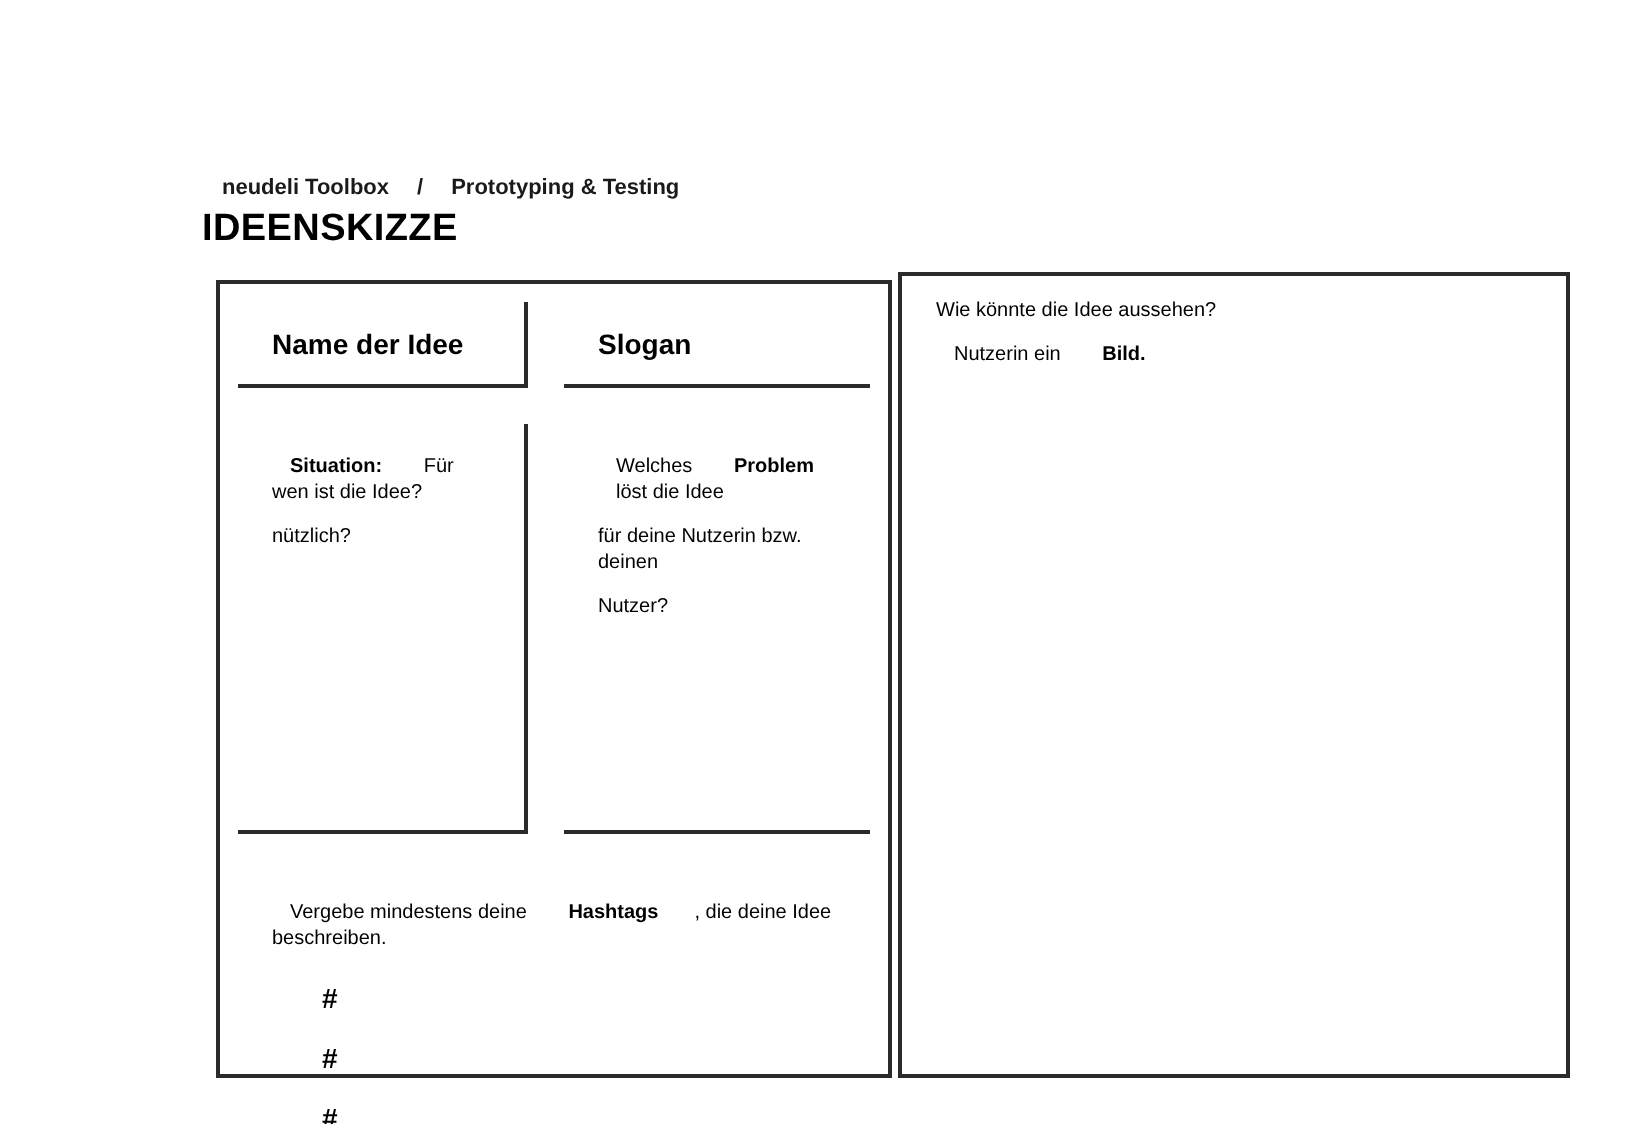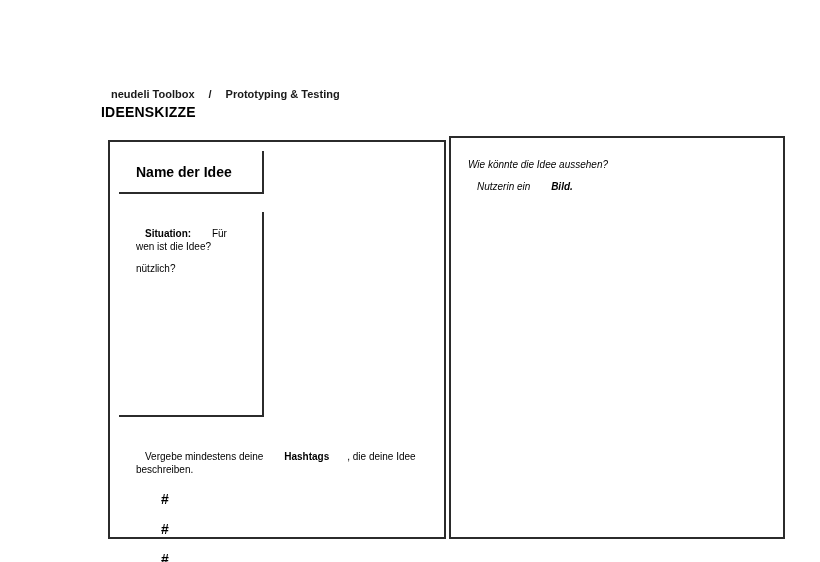--- a/index.html
+++ b/index.html
@@ -20,21 +20,21 @@
     font-size: 11px;
     font-weight: bold;
     color: #1a1a1a;
     white-space: nowrap;
   }
   .breadcrumb .sep { margin: 0 5px; }
   .page-title {
     position: absolute;
     left: 65px;
     top: 68px;
-    font-size: 14px;
+    font-size: 19px;
     font-weight: bold;
     letter-spacing: 0.2px;
     color: #000000;
   }
   .left-table {
     position: absolute;
     left: 72px;
     top: 104px;
     width: 338px;
     height: 399px;
@@ -59,50 +59,57 @@
     height: 21px;
     line-height: 21px;
   }
   .right-box {
     position: absolute;
     left: 413px;
     top: 100px;
     width: 336px;
     height: 403px;
     border: 2px solid #2b2b2b;
-    padding: 11px 8px;
+    padding: 2px 8px;
     font-size: 10px;
     line-height: 13px;
     background: #ffffff;
-    font-style: italic;
   }
 </style>
 </head>
 <body>
 
 <div class="page">
 
   <div class="breadcrumb">
     <span>neudeli Toolbox</span><span class="sep">/</span><span>Prototyping &amp; Testing</span>
   </div>
 
   <h1 class="page-title">IDEENSKIZZE</h1>
 
   <div class="left-table">
 
     <div class="cell cell-name">
       <div class="cell-label">Name der Idee</div>
     </div>
 
+    <div class="cell cell-slogan">
+      <div class="cell-label">Slogan</div>
+    </div>
 
     <div class="cell cell-ziel">
       <div><span class="b">Situation:</span><span> Für wen ist die Idee?</span></div>
       <div>nützlich?</div>
     </div>
 
+    <div class="cell cell-problem">
+      <div><span>Welches </span><span class="b">Problem</span><span> löst die Idee</span></div>
+      <div>für deine Nutzerin bzw. deinen</div>
+      <div>Nutzer?</div>
+    </div>
 
     <div class="cell cell-hashtags">
       <div><span>Vergebe mindestens deine </span><span class="b">Hashtags</span><span>, die deine Idee beschreiben.</span></div>
       <div class="hash-list">
         <div class="hash-item">#</div>
         <div class="hash-item">#</div>
         <div class="hash-item">#</div>
       </div>
     </div>
 

